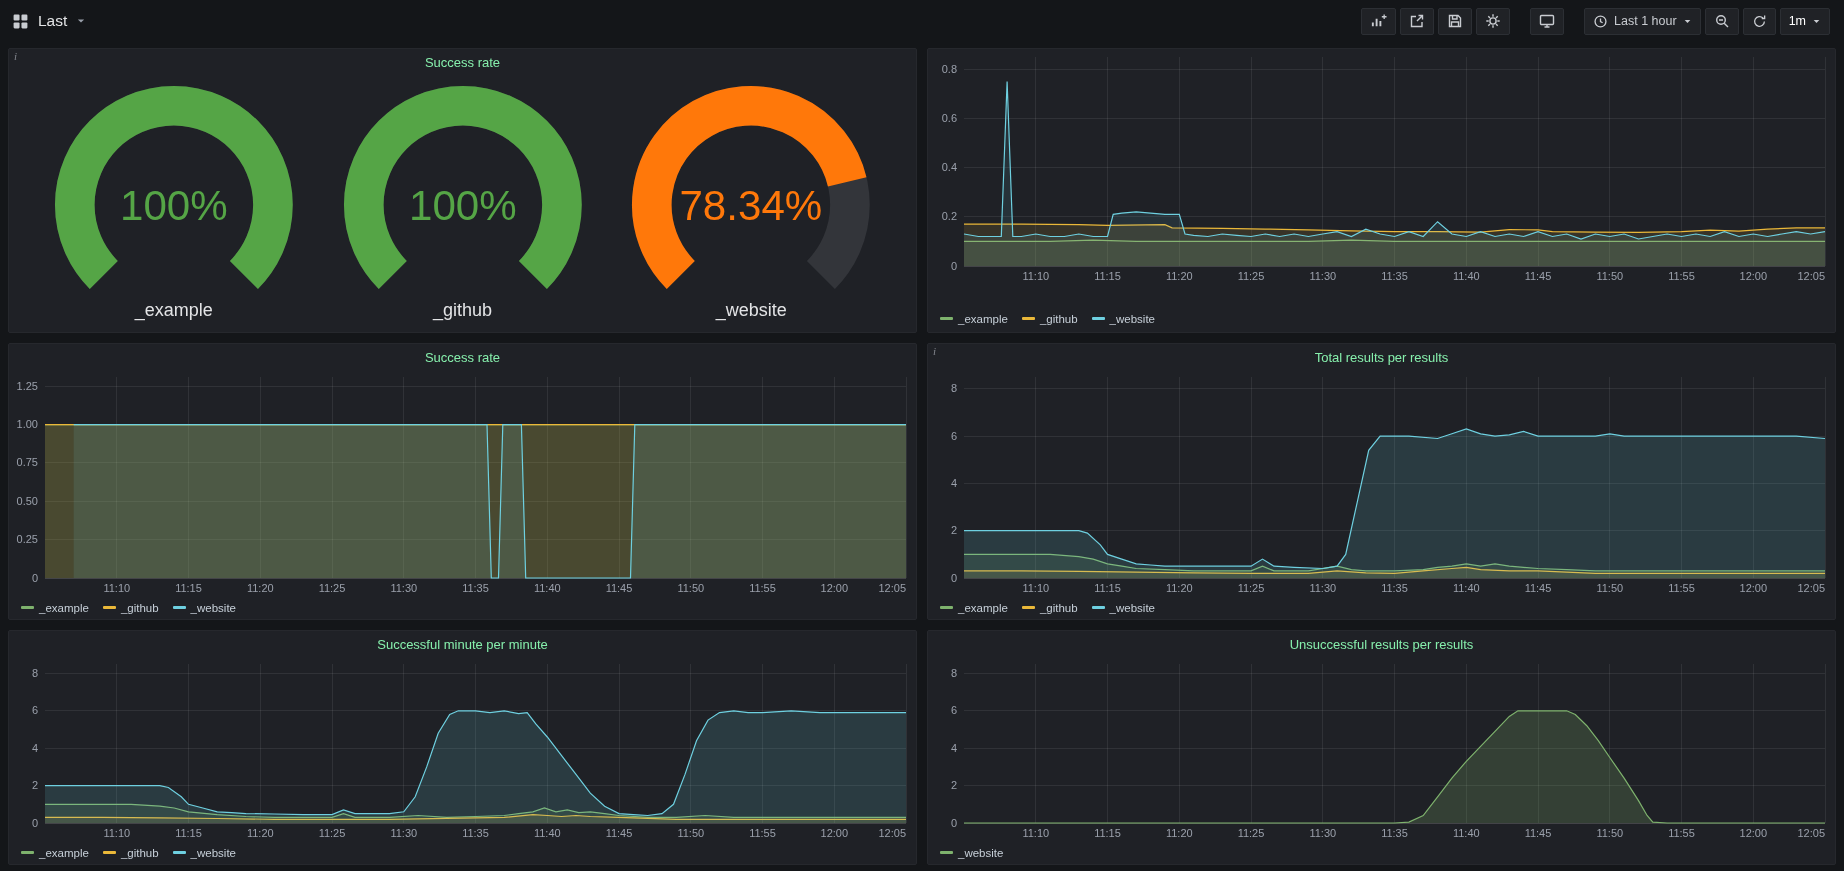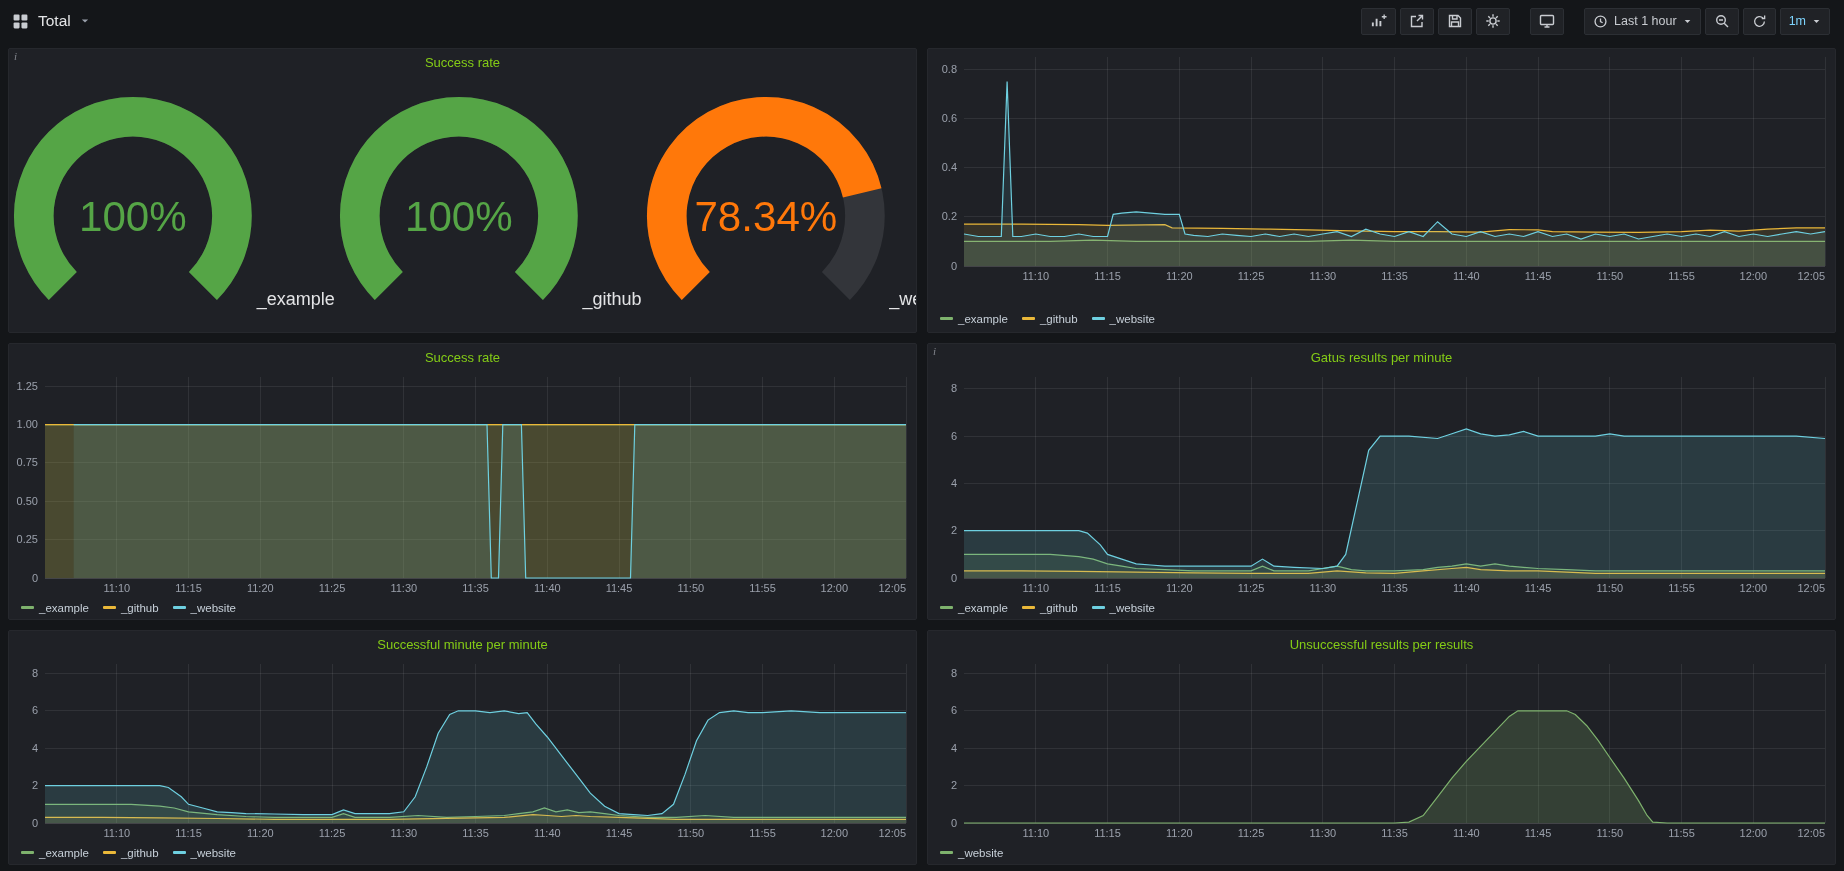--- a/index.html
+++ b/index.html
@@ -13,58 +13,58 @@
     padding:0 14px 0 12px; background:#141619; }
   .nav-left { display:flex; align-items:center; gap:9px; }
   .brand { font-size:15.5px; font-weight:500; color:#e3e4e6; cursor:pointer; }
   .nav-right { display:flex; align-items:center; gap:5px; }
   .nav-group { display:flex; align-items:center; gap:4px; }
   .nav-sep { width:10px; }
   .nav-btn { height:27px; min-width:30px; display:flex; align-items:center; justify-content:center;
     gap:6px; background:#202226; border:1px solid #2c2f34; border-radius:2px; color:#c9ccd1;
     font-family:"Liberation Sans",sans-serif; font-size:12.5px; padding:0 8px; cursor:pointer; }
   .nav-btn svg { display:block; }
-  .interval { color:#7dd3fc; font-weight:500; }
+  .interval { color:#ffffff; font-weight:500; }
   .icon-stroke { stroke:#c9ccd1; stroke-width:1.4; fill:none; }
   
   .dash { height:829px; padding:6px 8px; display:grid; gap:10px;
     grid-template-columns:1fr 1fr; grid-template-rows:285px 277px 235px; }
   .panel { position:relative; background:#1f2126; border:1px solid #26282d; border-radius:2px;
     display:flex; flex-direction:column; overflow:hidden; }
-  .panel-title { font-size:13px; font-weight:500; color:#84cc16; text-align:center;
+  .panel-title { font-size:13px; font-weight:500; color:#86efac; text-align:center;
     padding:6px 0 4px; cursor:pointer; height:25px; }
   .info-corner { position:absolute; top:1px; left:5px; z-index:2; font-size:11px; font-style:italic;
     font-family:"Liberation Serif", serif; color:#82868d; cursor:pointer; }
   .chart { flex:1; position:relative; }
   .chart svg text { font-family:"Liberation Sans",sans-serif; font-size:11px; fill:#9aa0ab; }
   .gl { stroke:rgba(255,255,255,0.08); stroke-width:1; shape-rendering:crispEdges; }
   .axis { stroke:rgba(255,255,255,0.16); stroke-width:1; shape-rendering:crispEdges; }
   .legend { height:22px; display:flex; align-items:center; gap:14px; padding:0 12px 5px; }
   .legend-item { font-size:11.5px; color:#c7d0d9; display:flex; align-items:center; cursor:pointer; }
   .legend-mark { width:13px; height:3px; margin-right:5px; display:inline-block; border-radius:1px; }
   
   .gauge-row { flex:1; display:flex; align-items:center; justify-content:space-evenly; padding-bottom:4px; }
-  .gauge { display:flex; flex-direction:row; align-items:flex-end; }
+  .gauge { display:flex; flex-direction:column; align-items:center; }
   .gauge svg { height:218px; }
   .gauge-label { font-size:18px; color:#e3e4e6; margin-top:1px; }
 </style>
 </head>
 <body>
 
 <header class="navbar">
   <div class="nav-left">
     <span style="cursor:pointer;display:flex;">
       <svg width="17" height="17" viewBox="0 0 16 16" fill="#c9ccd1">
           <rect x="1.5" y="1.5" width="5.6" height="5.6" rx="1"></rect>
           <rect x="8.9" y="1.5" width="5.6" height="5.6" rx="1"></rect>
           <rect x="1.5" y="8.9" width="5.6" height="5.6" rx="1"></rect>
           <rect x="8.9" y="8.9" width="5.6" height="5.6" rx="1"></rect>
         </svg>
     </span>
-    <span class="brand">Total</span>
+    <span class="brand">Last</span>
     <span style="cursor:pointer;display:flex;">
       <svg width="10" height="10" viewBox="0 0 16 16" fill="#9aa0ab">
           <path d="M3 5.5l5 5 5-5z"></path>
         </svg>
     </span>
   </div>
 
   <div class="nav-right">
     <div class="nav-group">
       <button class="nav-btn">
@@ -267,21 +267,21 @@
         </svg></div>
     <div class="legend">
         <span class="legend-item"><span class="legend-mark" style="background:#7eb26d"></span>_example</span>
         <span class="legend-item"><span class="legend-mark" style="background:#eab839"></span>_github</span>
         <span class="legend-item"><span class="legend-mark" style="background:#6ed0e0"></span>_website</span>
       </div>
   </section>
 
   <section class="panel">
     <span class="info-corner">i</span>
-    <h2 class="panel-title">Gatus results per minute</h2>
+    <h2 class="panel-title">Total results per results</h2>
     <div class="chart"><svg width="907" height="228">
           <line class="gl" x1="107.8" y1="209.0" x2="107.8" y2="8"></line>
           <line class="gl" x1="179.5" y1="209.0" x2="179.5" y2="8"></line>
           <line class="gl" x1="251.3" y1="209.0" x2="251.3" y2="8"></line>
           <line class="gl" x1="323.0" y1="209.0" x2="323.0" y2="8"></line>
           <line class="gl" x1="394.8" y1="209.0" x2="394.8" y2="8"></line>
           <line class="gl" x1="466.5" y1="209.0" x2="466.5" y2="8"></line>
           <line class="gl" x1="538.3" y1="209.0" x2="538.3" y2="8"></line>
           <line class="gl" x1="610.0" y1="209.0" x2="610.0" y2="8"></line>
           <line class="gl" x1="681.8" y1="209.0" x2="681.8" y2="8"></line>

